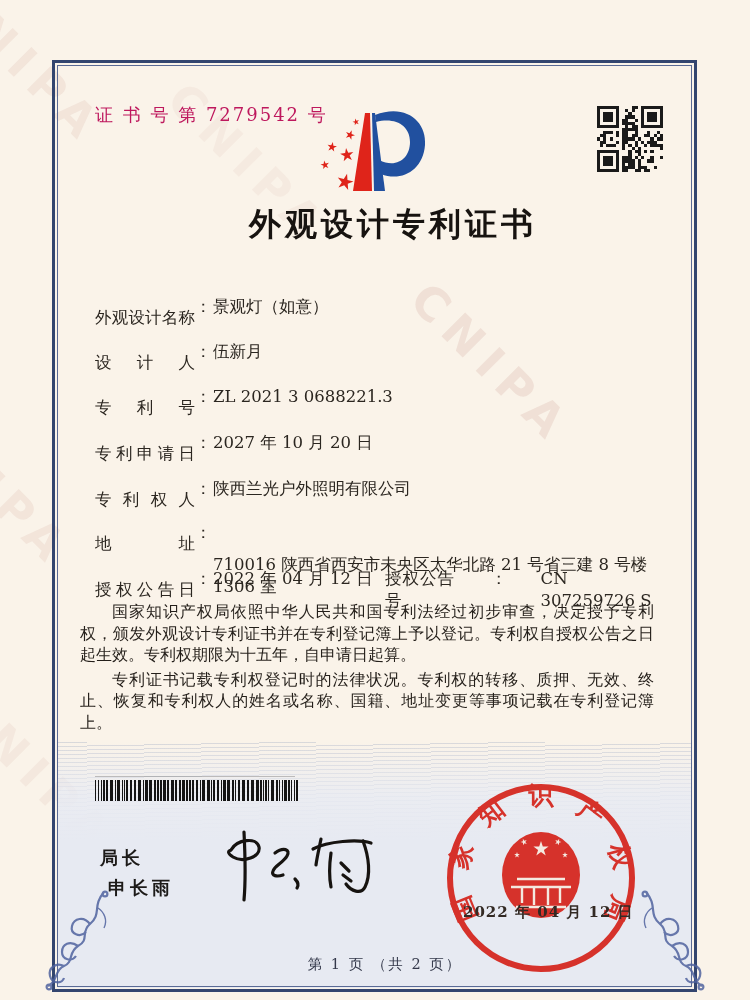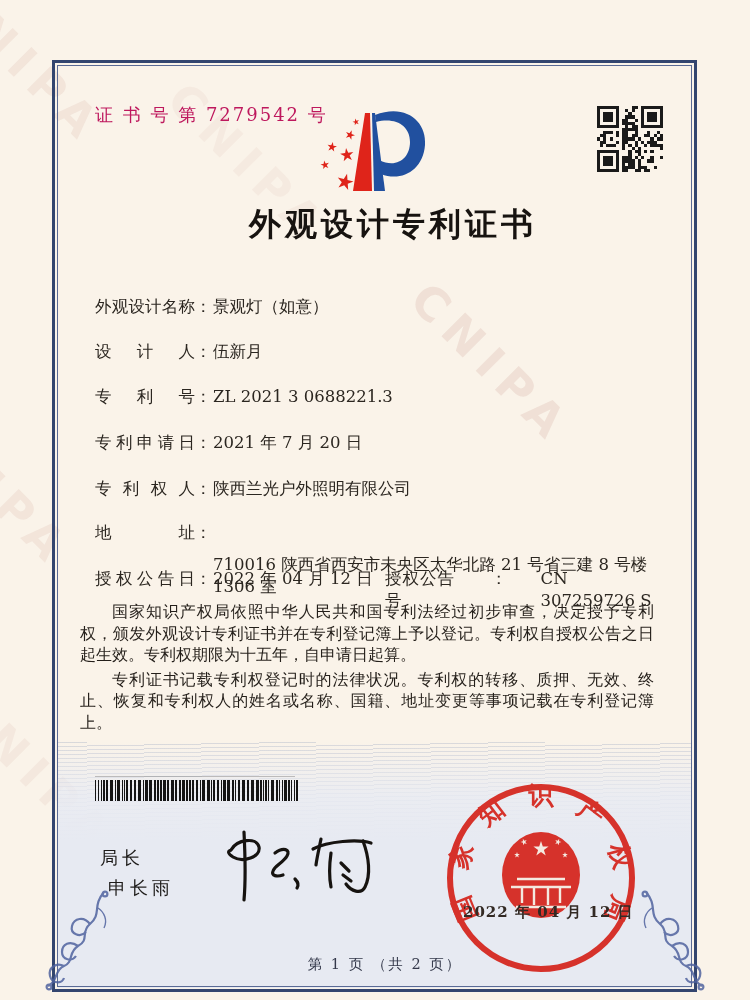--- a/index.html
+++ b/index.html
@@ -39,38 +39,38 @@
   .title {
     position:absolute; z-index:5; left:0; right:0; top:203px; text-align:center;
     font-size:32px; font-weight:700; letter-spacing:4px; color:#171310;padding-left:36px;
   }
   .field-row {
     position:absolute; z-index:5; left:95px; width:566px;
     display:flex; align-items:flex-start;
     font-size:16.5px; line-height:22px; color:#2b2620;
   }
   .flabel {
-    flex:none; width:100px; text-align:justify; text-align-last:justify;
+    flex:none; width:100px; text-align:justify; text-align-last:justify;margin-top:11px;
   }
   .fcolon { flex:none; width:18px; }
   .fvalue { flex:1 1 auto; }
   .grant-no-group { position:absolute; left:290px; top:0; display:flex;gap:32px; }
   .grant-no-group .flabel2 { letter-spacing:1px; }
   .body-text {
     position:absolute; z-index:5; left:80px; top:601px; width:574px;
     font-size:16px; line-height:21.5px; text-align:justify; color:#241f1a;
   }
   .body-text p { text-indent:2em; }
   .body-text p + p { margin-top:3px; }
   .bc-topline { position:absolute; z-index:5; left:95px; top:776px; width:200px; height:1px; background:rgba(90,90,90,0.35); }
   .barcode { position:absolute; z-index:5; left:95px; top:780px; width:205px; height:21px; }
   .signer {
     position:absolute; z-index:5; left:100px;
     font-family:"DejaVu Sans","Liberation Sans",sans-serif;
-    font-size:18px; letter-spacing:4px; color:#1d1b19; font-weight:400;
+    font-size:18px; letter-spacing:4px; color:#1d1b19; font-weight:700;
   }
   .signer.t1 { top:846px; }
   .signer.t2 { top:876px;margin-left:8px; }
   .signature { position:absolute; z-index:5; left:213px; top:826px; }
   .seal { position:absolute; z-index:6; left:421px; top:781px; }
   .seal-date {
     position:absolute; z-index:7; left:463px; top:903px;
     font-size:15px; font-weight:700; letter-spacing:1px; color:#332a24;
     font-family:"DejaVu Serif","Liberation Serif",serif;
   }
@@ -263,21 +263,21 @@
     <span class="fvalue">伍新月</span>
   </div>
   <div class="field-row" style="top:386px">
     <span class="flabel">专利号</span>
     <span class="fcolon">：</span>
     <span class="fvalue">ZL 2021 3 0688221.3</span>
   </div>
   <div class="field-row" style="top:432px">
     <span class="flabel">专利申请日</span>
     <span class="fcolon">：</span>
-    <span class="fvalue">2021 年 7 月 20 日</span>
+    <span class="fvalue">2027 年 10 月 20 日</span>
   </div>
   <div class="field-row" style="top:478px">
     <span class="flabel">专利权人</span>
     <span class="fcolon">：</span>
     <span class="fvalue">陕西兰光户外照明有限公司</span>
   </div>
   <div class="field-row" style="top:522px">
     <span class="flabel">地址</span>
     <span class="fcolon">：</span>
     <span class="fvalue" style="max-width:456px;margin-top:32px;">710016 陕西省西安市未央区太华北路 21 号省三建 8 号楼 1306 室</span>

